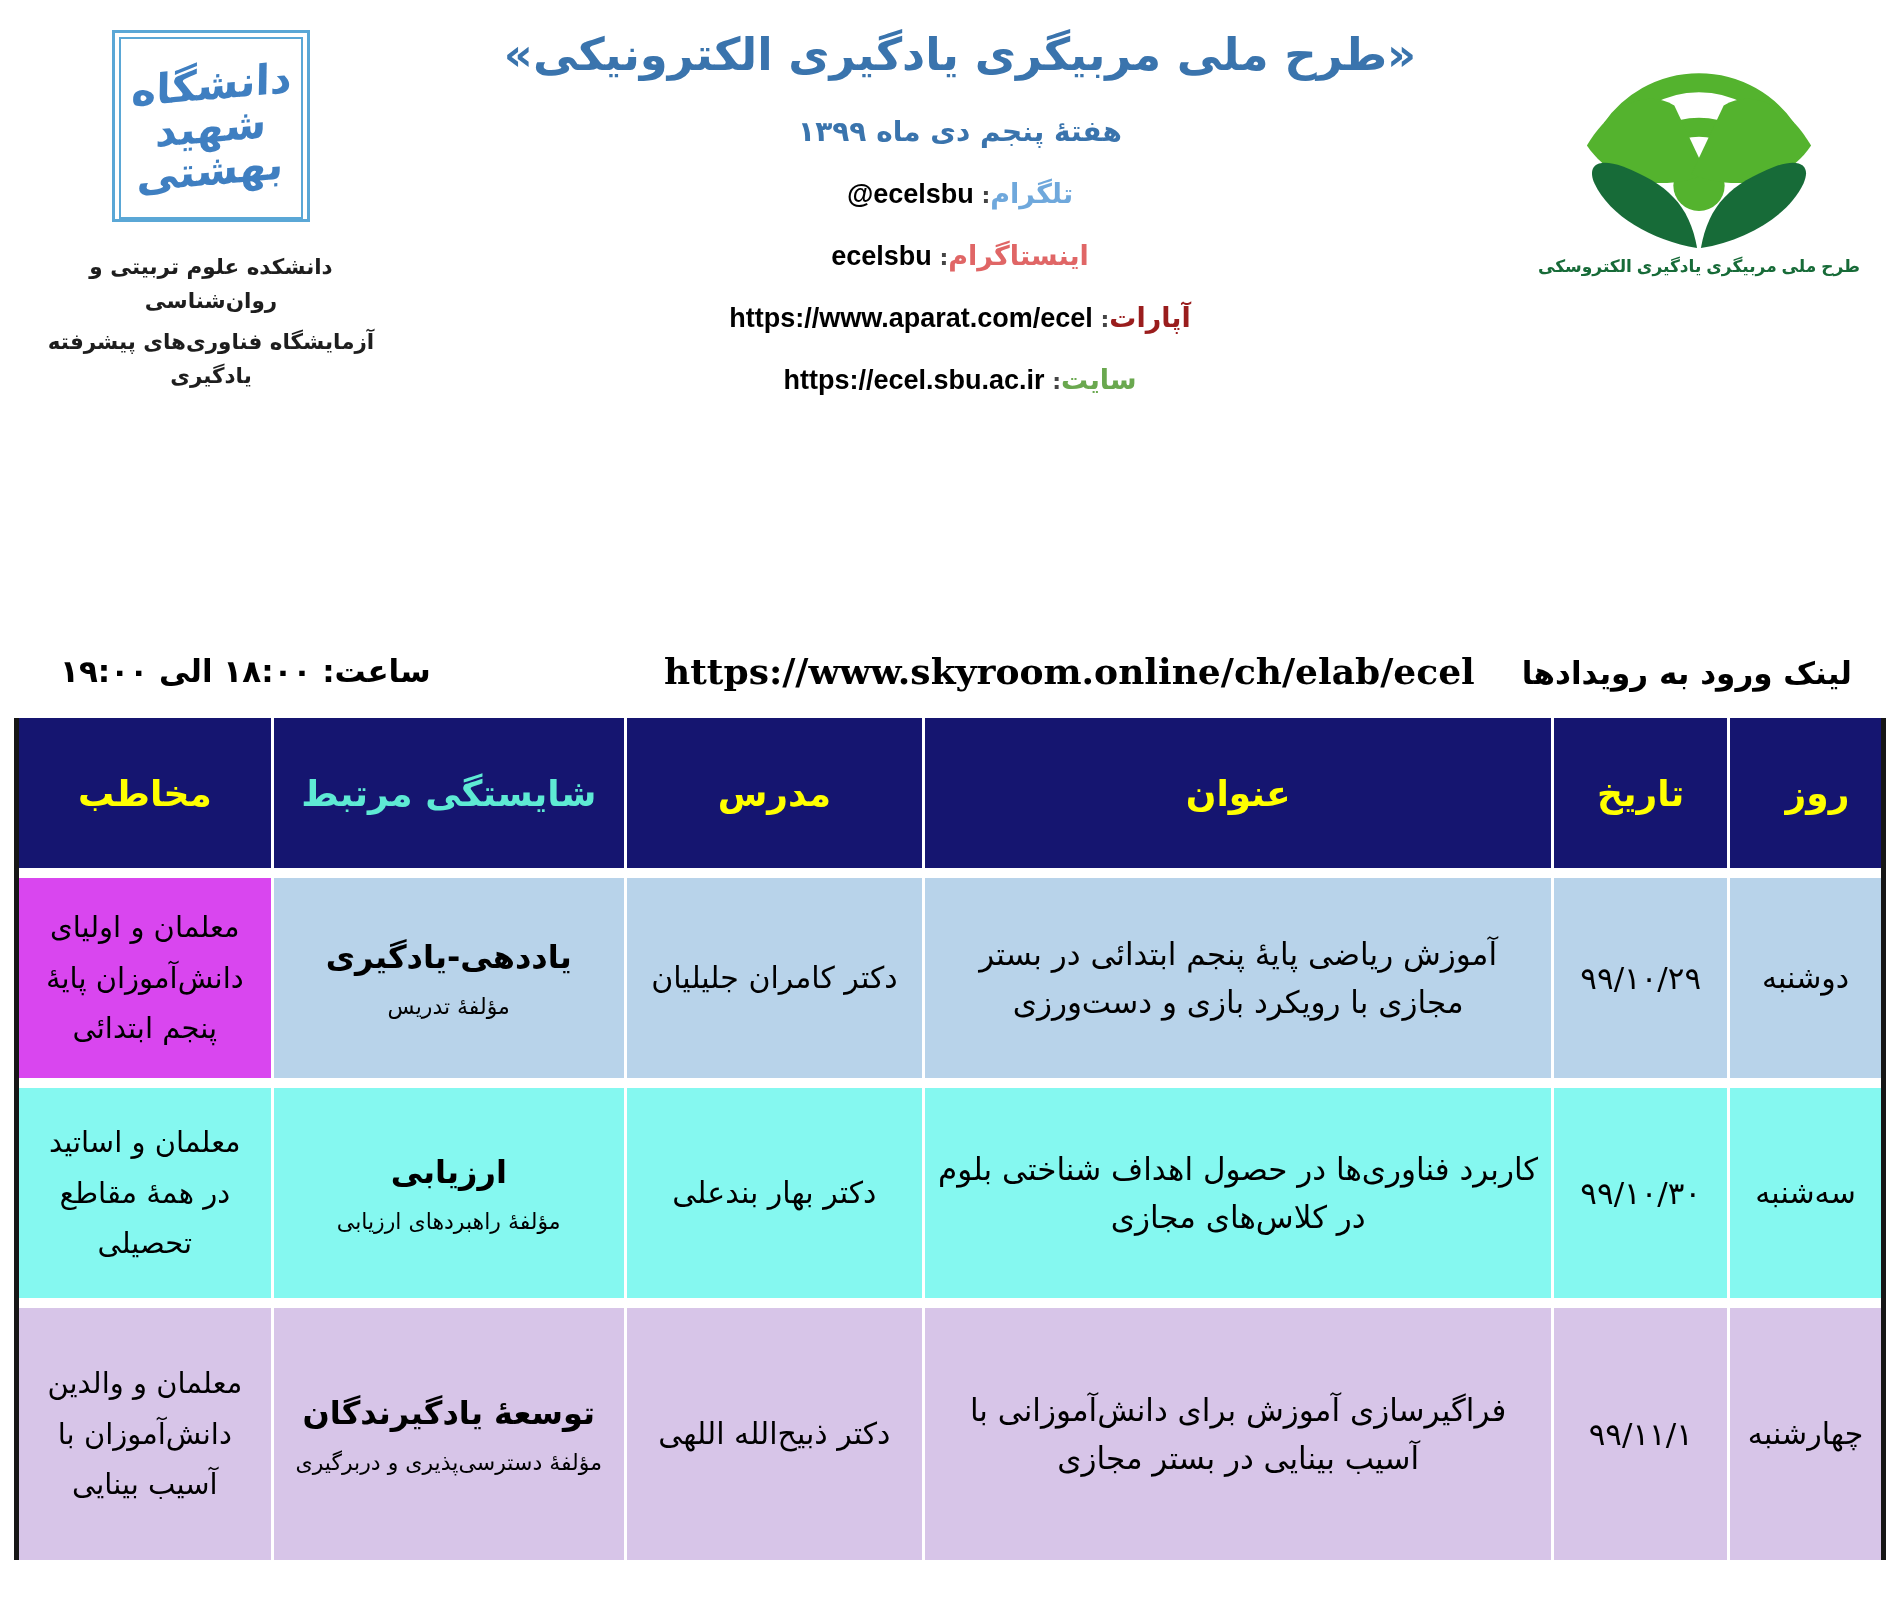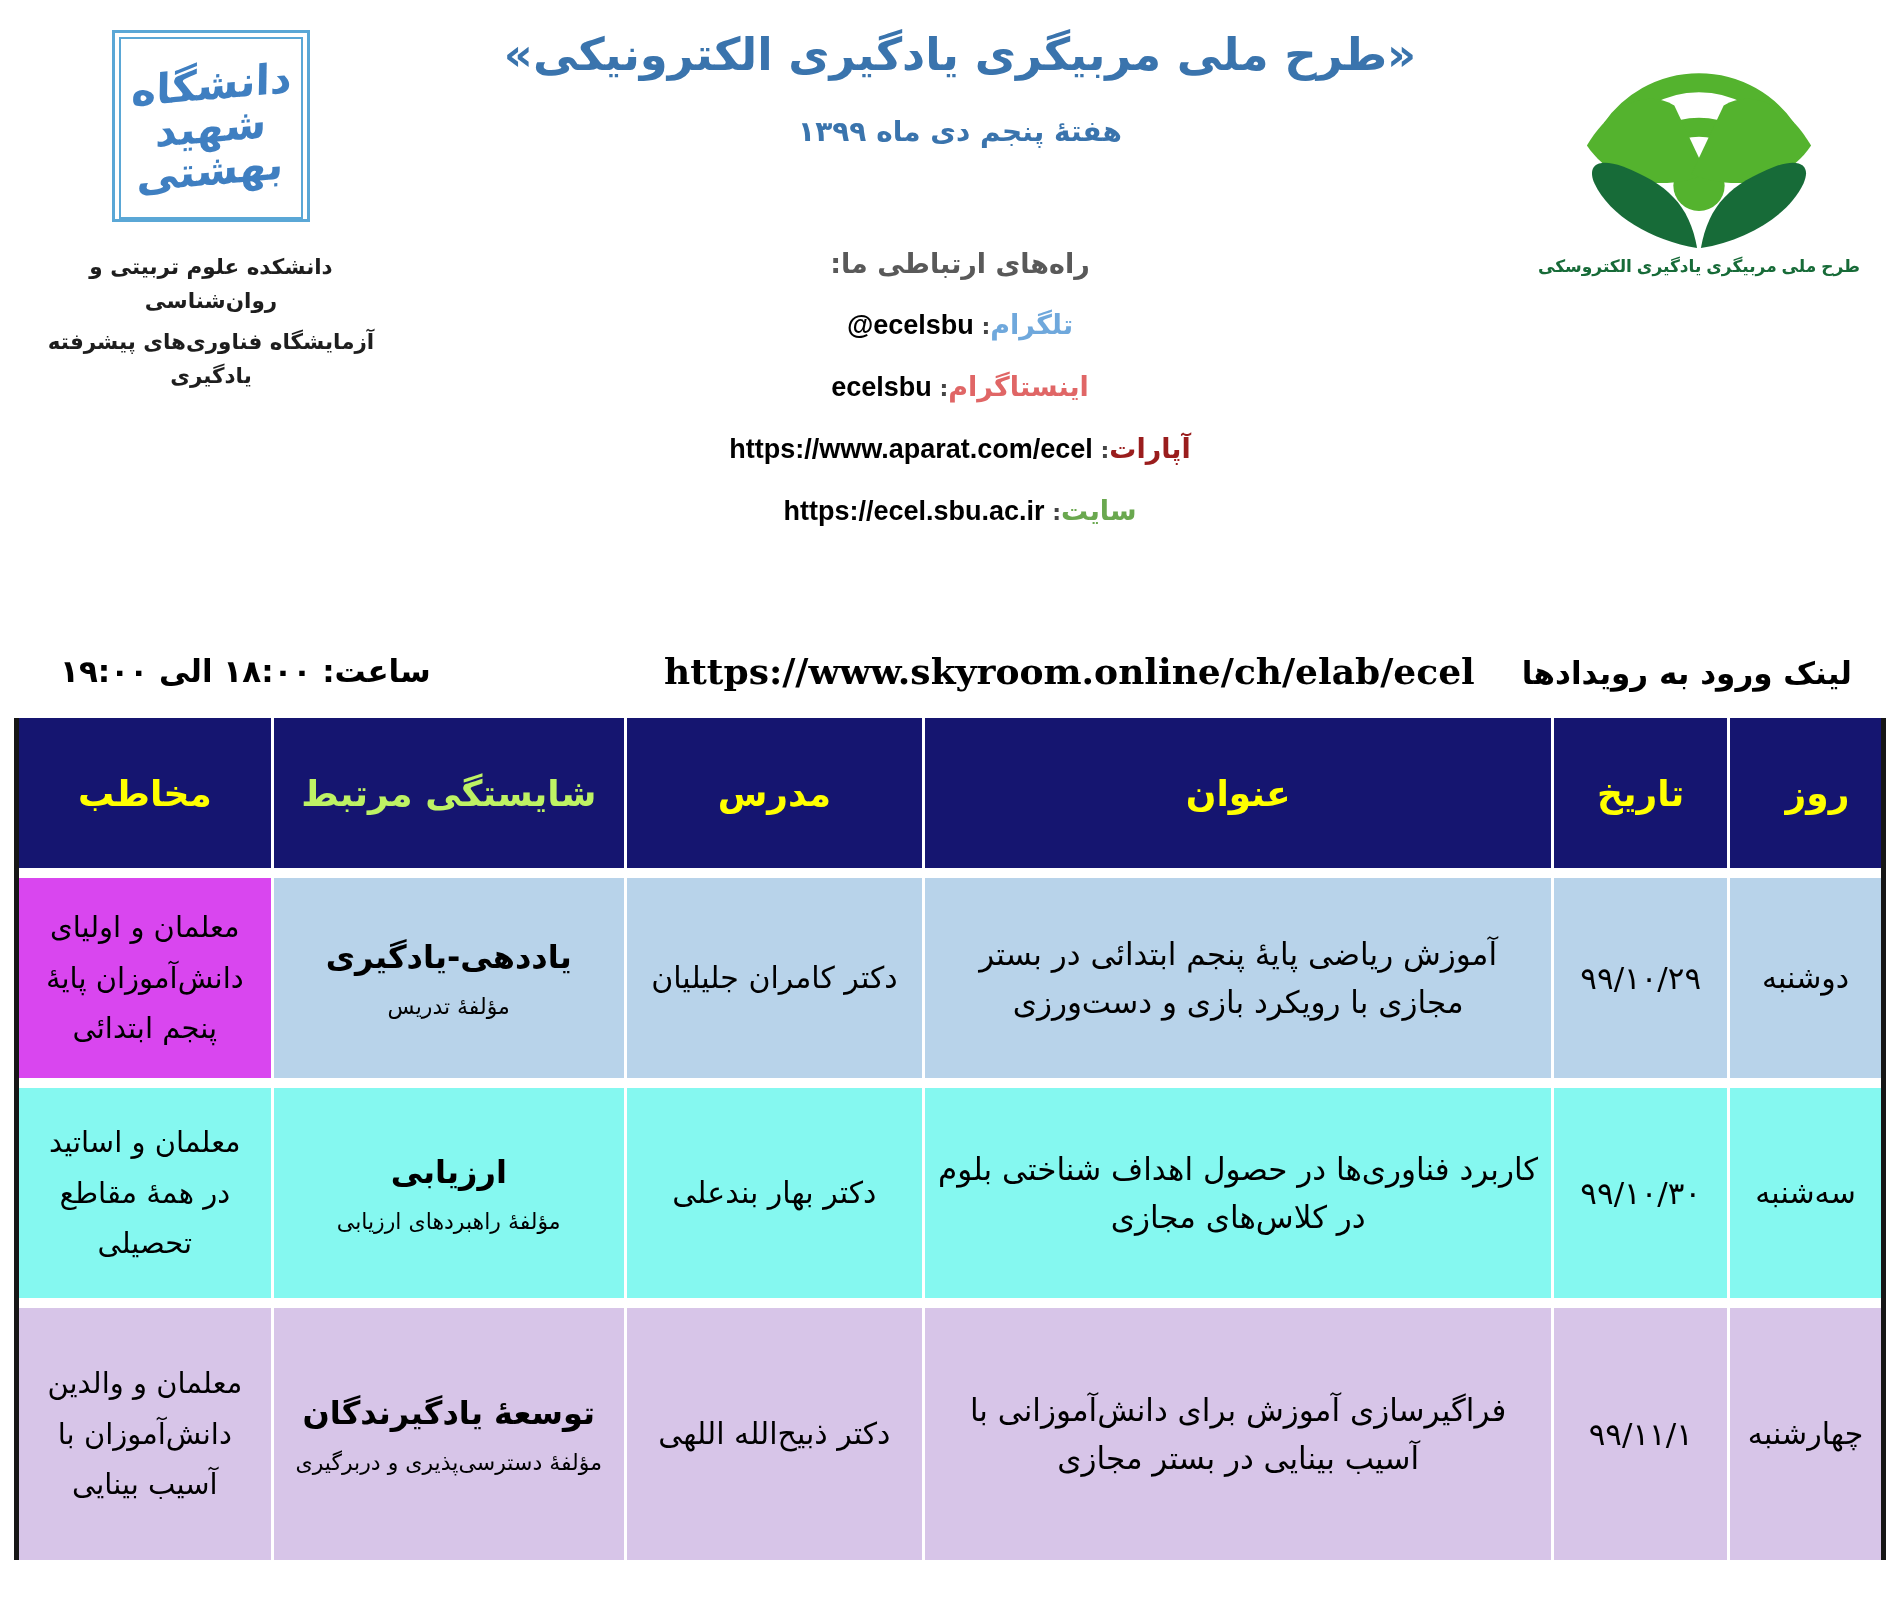--- a/index.html
+++ b/index.html
@@ -62,21 +62,20 @@
       <path d="M248 130 C 222 86 184 70 156 88 L 122 160 C 166 178 220 172 248 130 Z" fill="#54b32e"></path>
       <path d="M128 238 C 120 192 96 170 50 152 C 22 142 12 152 20 170 C 36 204 80 230 128 238 Z" fill="#176b38"></path>
       <path d="M132 238 C 140 192 164 170 210 152 C 238 142 248 152 240 170 C 224 204 180 230 132 238 Z" fill="#176b38"></path>
     </svg>
     <div class="prog-caption" style="color: rgb(23, 107, 56);">طرح ملی مربیگری یادگیری الکتروسکی</div>
   </div>
 
   <div class="center" style="order:2;">
     <div class="main-title" style="color: rgb(58, 116, 173);">«طرح ملی مربیگری یادگیری الکترونیکی»</div>
     <div class="subtitle">هفتۀ پنجم دی ماه ۱۳۹۹</div>
-    <div class="contact-heading">راه‌های ارتباطی ما:</div>
 
     <div class="contact-line">
       <span style="color: rgb(111, 168, 220);">تلگرام</span><span class="colon">: </span>
       <span class="val">@ecelsbu</span>
     </div>
     <div class="contact-line">
       <span style="color: rgb(224, 102, 102);">اینستاگرام</span><span class="colon">: </span>
       <span class="val">ecelsbu</span>
     </div>
     <div class="contact-line">
@@ -111,21 +110,21 @@
   </div>
   <div class="time">ساعت: ۱۸:۰۰ الی ۱۹:۰۰</div>
 </div>
 
 <div class="schedule">
 
   <div class="hcell" style="background: rgb(21, 21, 112); color: rgb(255, 255, 0); padding-left: 24px;">روز</div>
   <div class="hcell" style="background: rgb(21, 21, 112); color: rgb(255, 255, 0);">تاریخ</div>
   <div class="hcell" style="background: rgb(21, 21, 112); color: rgb(255, 255, 0);">عنوان</div>
   <div class="hcell" style="background: rgb(21, 21, 112); color: rgb(255, 255, 0);">مدرس</div>
-  <div class="hcell" style="background: rgb(21, 21, 112); color: #bef264;">شایستگی مرتبط</div>
+  <div class="hcell" style="background: rgb(21, 21, 112); color: #5eead4;">شایستگی مرتبط</div>
   <div class="hcell" style="background: rgb(21, 21, 112); color: rgb(255, 255, 0);">مخاطب</div>
 
   <div class="cell c-day" style="background: rgb(184, 211, 234);">دوشنبه</div>
   <div class="cell c-date" style="background: rgb(184, 211, 234);">۹۹/۱۰/۲۹</div>
   <div class="cell c-title" style="background: rgb(184, 211, 234);">آموزش ریاضی پایۀ پنجم ابتدائی در بستر مجازی با رویکرد بازی و دست‌ورزی</div>
   <div class="cell" style="background: rgb(184, 211, 234);">دکتر کامران جلیلیان</div>
   <div class="cell" style="background: rgb(184, 211, 234);">
     <div class="comp-b">یاددهی-یادگیری</div>
     <div class="comp-s">مؤلفۀ تدریس</div>
   </div>

